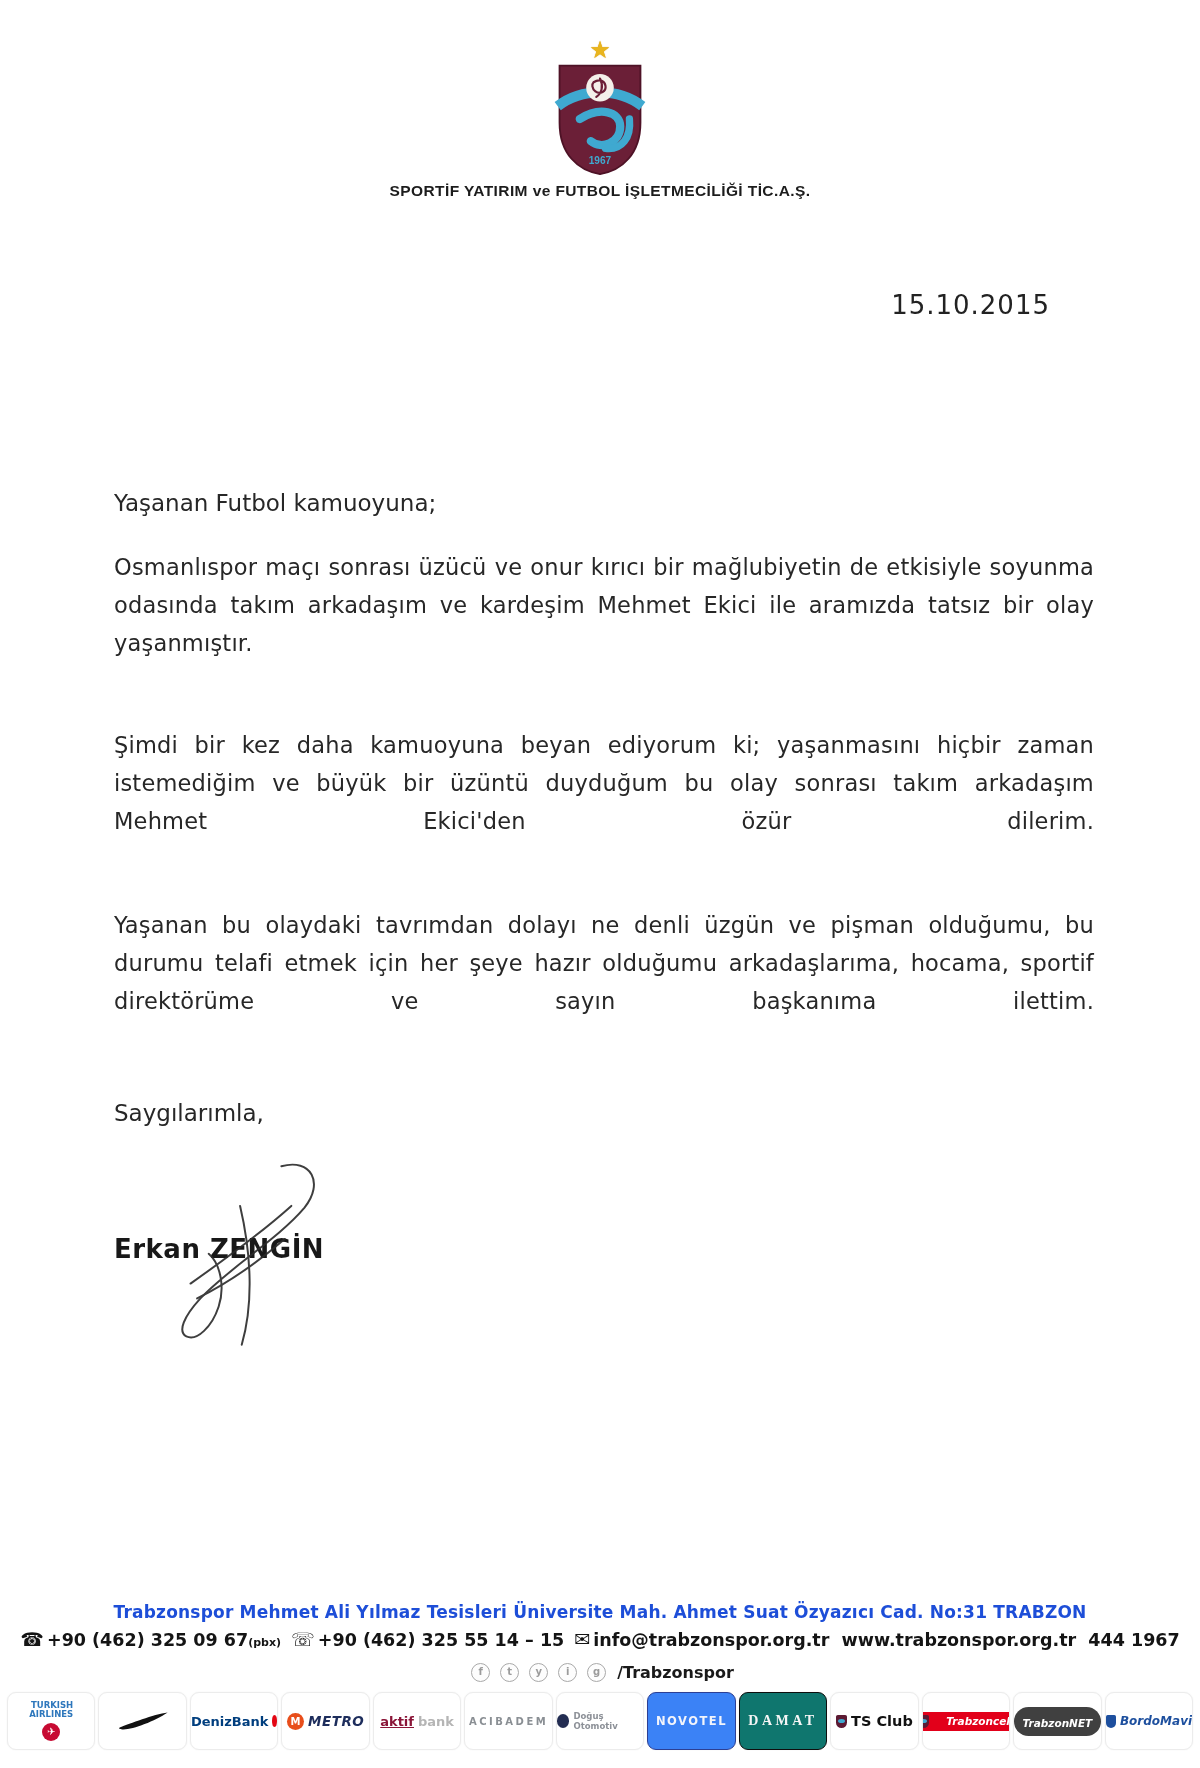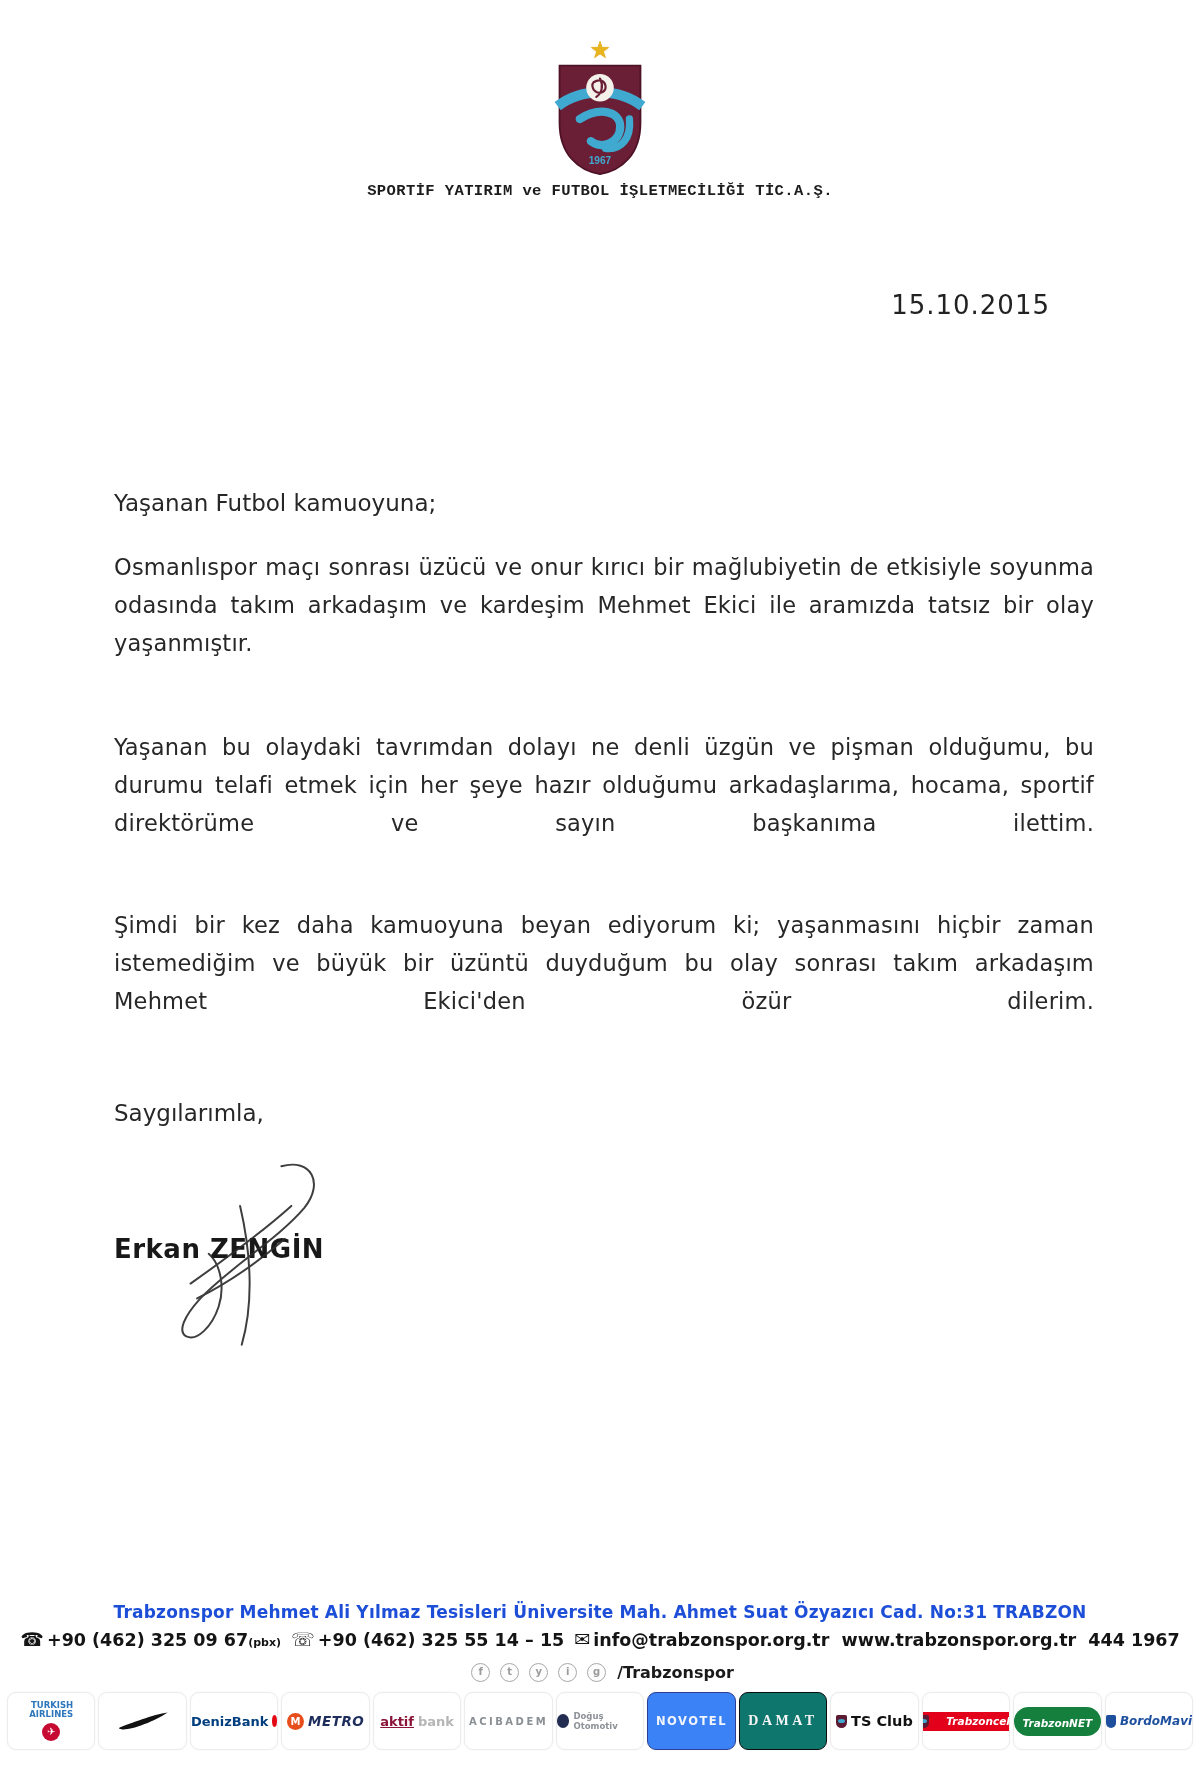--- a/index.html
+++ b/index.html
@@ -10,21 +10,21 @@
 
   
   .letterhead{position:absolute; top:40px; left:0; right:0; text-align:center;}
   .star{font-size:24px; color:#e9b51e; line-height:20px; text-shadow:0 0 1px #c98a00;}
   .crest{display:block; margin:2px auto 0 auto;}
   .club-name{
     margin:10px 0 0 0; font-family:"Liberation Sans", sans-serif;
     font-size:57px; font-weight:800; letter-spacing:1px; color:#151515; line-height:1;
   }
   .club-subtitle{
-    margin-top:6px; font-family:Liberation Mono, monospace;
+    margin-top:6px; font-family:Liberation Sans, sans-serif;
     font-size:15.5px; font-weight:700; letter-spacing:.4px; color:#1c1c1c;
   }
 
   
   .date{
     position:absolute; top:290px; right:150px;
     font-size:26px; letter-spacing:1px; color:#222;
   }
 
   
@@ -91,21 +91,21 @@
   .dgs-text{font-size:8.5px; font-weight:700; color:#8c9097;}
   .sp-novotel{background:#3b82f6; border-color:#2c3f94;}
   .nov-text{font-size:11.5px; font-weight:700; color:#f2f4fb; letter-spacing:1.5px;}
   .sp-damat{background:#0f766e; border-color:#0e0e0e;}
   .damat-text{font-family:"Liberation Serif", serif; font-size:14px; color:#f5f5f5; letter-spacing:3.5px; font-weight:600;}
   .shield-mark{width:11px; height:13px; background:#5c1a33; border-radius:2px 2px 6px 6px; position:relative;}
   .shield-mark::after{content:""; position:absolute; left:2px; top:4px; width:7px; height:4px; border-radius:50%; background:#3fa9d0;}
   .tsclub-text{font-size:14.5px; font-weight:800; color:#111;}
   .tcell-pill{background:#e2001a; border-radius:4px; padding:3px 6px; display:flex; align-items:center; gap:17px;}
   .tcell-text{font-size:10.5px; font-weight:800; font-style:italic; color:#ffffff;}
-  .tnet-oval{background:#15803d; border-radius:18px; padding:5px 9px;}
+  .tnet-oval{background:#404040; border-radius:18px; padding:5px 9px;}
   .tnet-text{font-size:10.5px; font-weight:800; font-style:italic; color:#fff;}
   .bm-text{font-size:12px; font-weight:800; font-style:italic; color:#1d4f9e;}
   .bm-shield{width:11px; height:13px; background:#1d4f9e; border-radius:2px 2px 6px 6px;}
 </style>
 </head>
 <body>
 
 <div class="page">
 
   <div class="letterhead">
@@ -120,22 +120,22 @@
       <text x="50" y="111" text-anchor="middle" font-size="11" font-weight="bold" fill="#3fa9d0" font-family="Liberation Sans, sans-serif">1967</text>
     </svg>
     <div class="club-subtitle">SPORTİF YATIRIM ve FUTBOL İŞLETMECİLİĞİ TİC.A.Ş.</div>
   </div>
 
   <div class="date">15.10.2015</div>
 
   <div class="letter">
     <div class="salutation">Yaşanan Futbol kamuoyuna;</div>
     <p class="para p1">Osmanlıspor maçı sonrası üzücü ve onur kırıcı bir mağlubiyetin de etkisiyle soyunma odasında takım arkadaşım ve kardeşim Mehmet Ekici ile aramızda tatsız bir olay yaşanmıştır.</p>
+    <p class="para p3">Şimdi bir kez daha kamuoyuna beyan ediyorum ki; yaşanmasını hiçbir zaman istemediğim ve büyük bir üzüntü duyduğum bu olay sonrası takım arkadaşım Mehmet Ekici'den özür dilerim.</p>
     <p class="para p2">Yaşanan bu olaydaki tavrımdan dolayı ne denli üzgün ve pişman olduğumu, bu durumu telafi etmek için her şeye hazır olduğumu arkadaşlarıma, hocama, sportif direktörüme ve sayın başkanıma ilettim.</p>
-    <p class="para p3">Şimdi bir kez daha kamuoyuna beyan ediyorum ki; yaşanmasını hiçbir zaman istemediğim ve büyük bir üzüntü duyduğum bu olay sonrası takım arkadaşım Mehmet Ekici'den özür dilerim.</p>
     <div class="closing">Saygılarımla,</div>
     <div class="signer">Erkan ZENGİN</div>
   </div>
 
   <svg class="signature" width="200" height="190" viewBox="0 0 220 230">
     <g fill="none" stroke="#2a2a2a" stroke-width="2.4" stroke-linecap="round" opacity="0.9">
       <path d="M148,10 C184,0 200,30 176,60 C144,98 86,132 50,170 C30,192 22,210 33,216 C46,222 64,204 72,180 C80,156 74,128 60,116"></path>
       <path d="M38,152 C72,128 120,94 160,58"></path>
       <path d="M46,170 C82,152 122,124 152,98"></path>
       <path d="M98,58 C112,118 114,178 100,226"></path>

